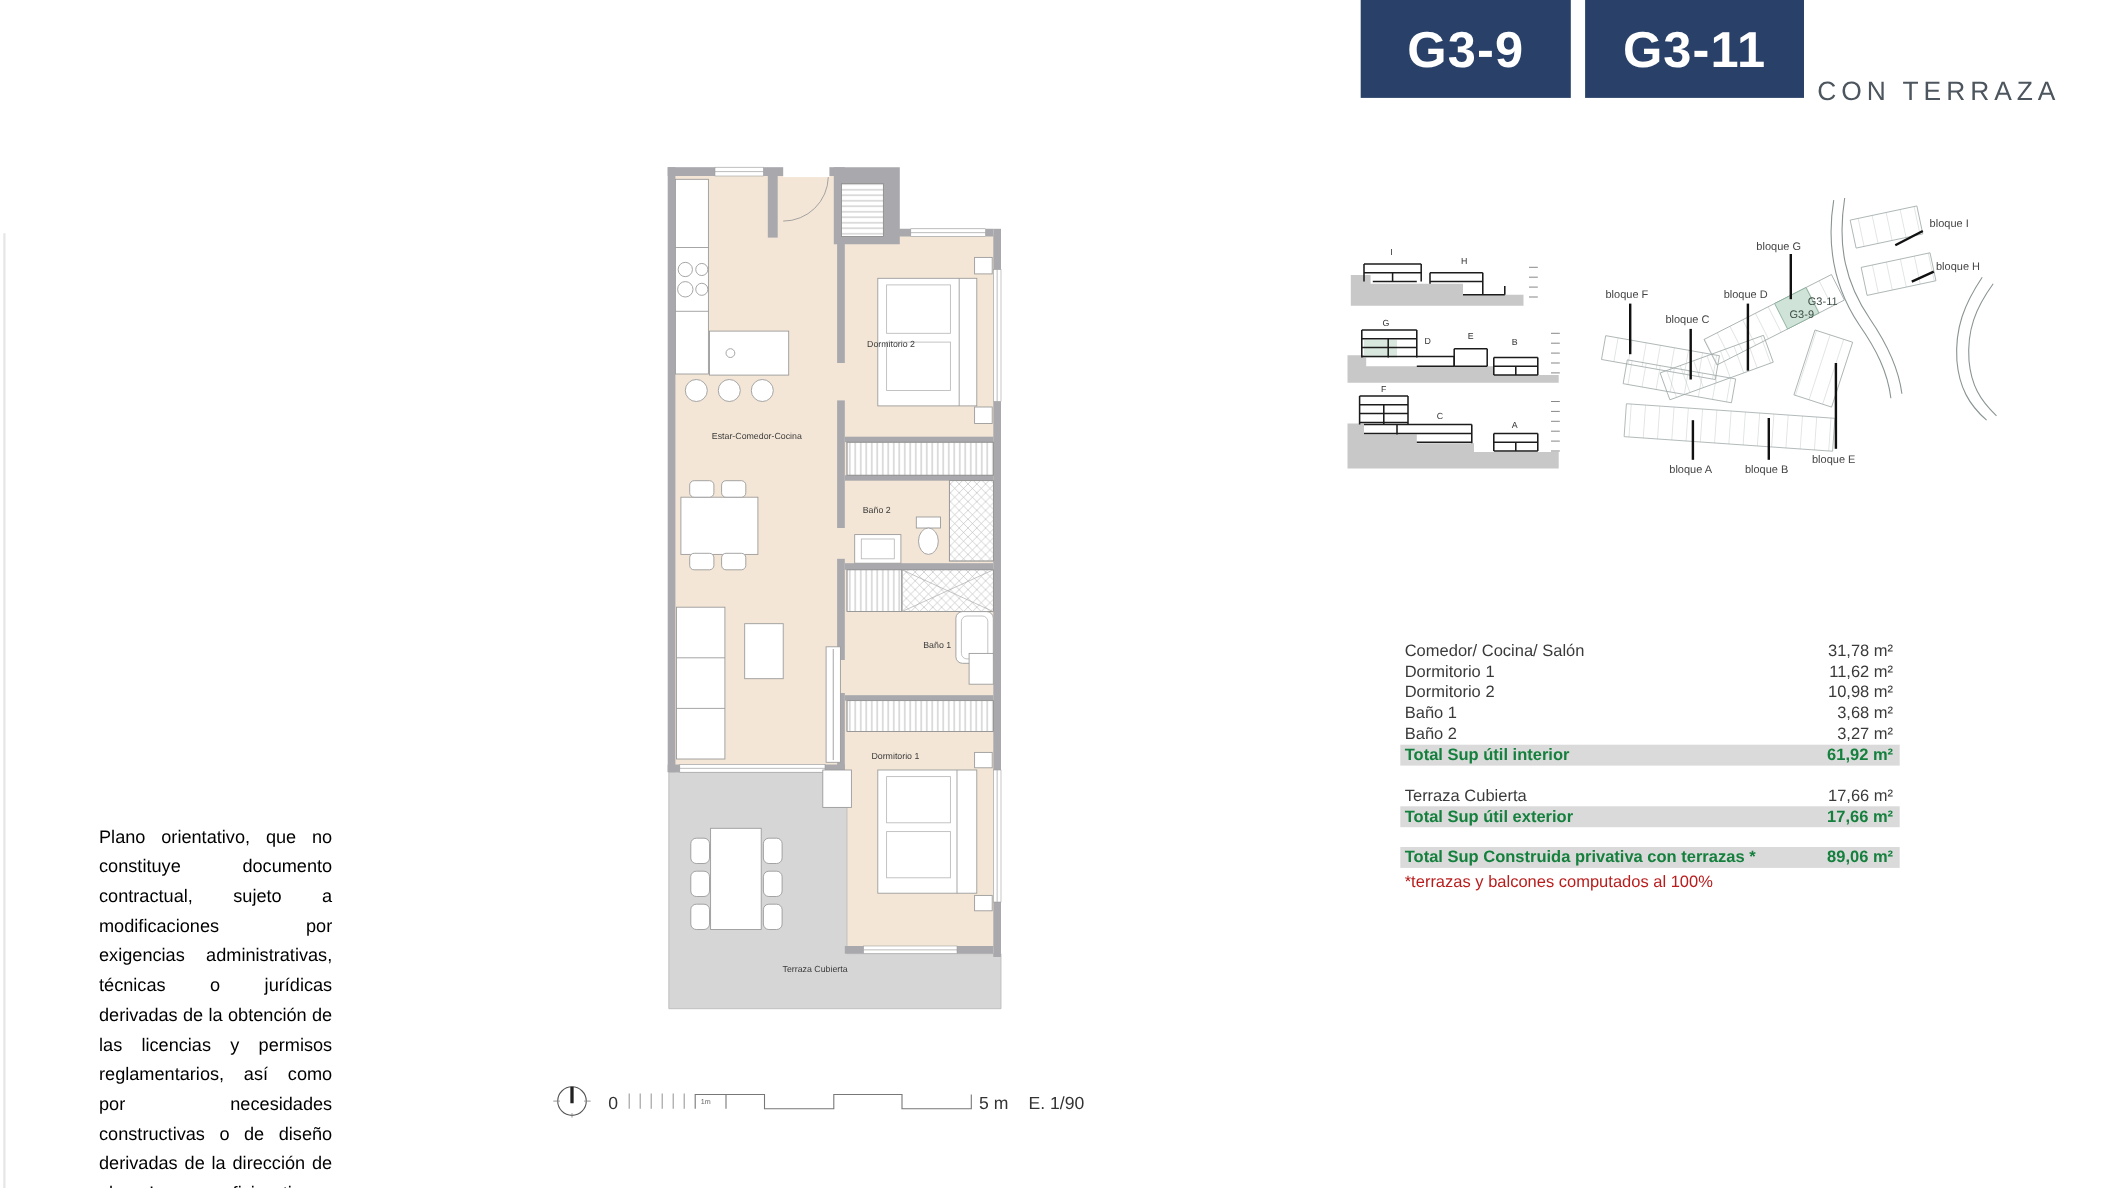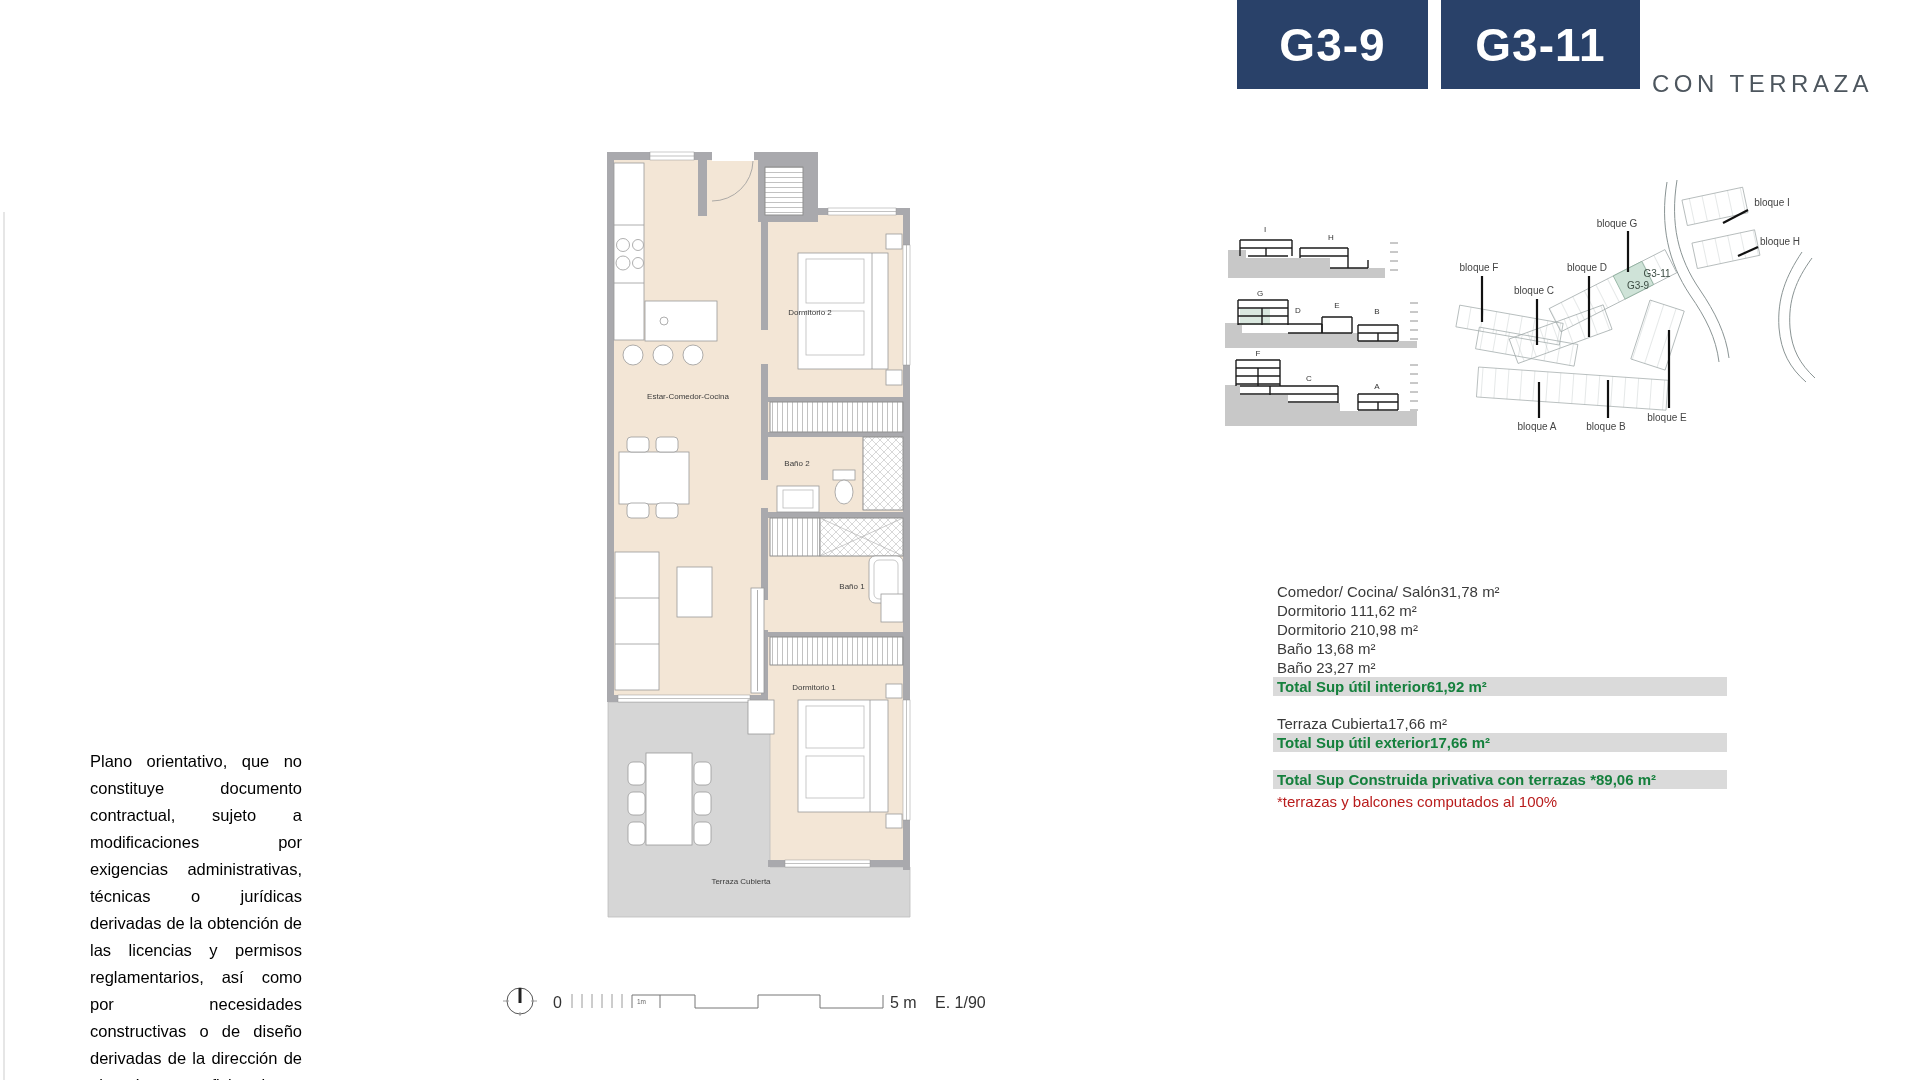--- a/index.html
+++ b/index.html
@@ -11,21 +11,21 @@
          display:flex;align-items:center;justify-content:center;
          font-size:46px;font-weight:bold;letter-spacing:1px;}
   .subtitle{position:absolute;left:1652px;top:70px;font-size:24px;color:#4d565e;
             letter-spacing:4.5px;}
   
   .left-rule{position:absolute;left:3px;top:212px;width:2px;height:868px;background:#e6e6e6;}
   .disclaimer{position:absolute;left:90px;top:748px;width:212px;font-size:16.5px;
               line-height:27px;color:#000000;text-align:justify;}
   
   .tbl{position:absolute;left:1273px;top:582px;width:454px;font-size:15px;}
-  .trow{display:flex;align-items:center;
+  .trow{display:flex;justify-content:space-between;align-items:center;
         height:19px;line-height:19px;padding:0 6px 0 4px;}
   .trow .tval{white-space:nowrap;}
   .trow.total{background:#dadada;font-weight:bold;color:#15803d;}
   .gap18{margin-top:18px;}
   .gap16{margin-top:16px;}
   .trow.big{height:auto;min-height:40px;padding-top:2px;padding-bottom:2px;position:relative;}
   .trow.big .tlabel{width:338px;line-height:18px;}
   .corner-mark{position:absolute;right:0;bottom:0;width:0;height:0;
                border-left:6px solid transparent;border-bottom:6px solid #8a8a8a;}
   .tnote{margin-top:4px;padding-left:4px;color:#b91c1c;}

